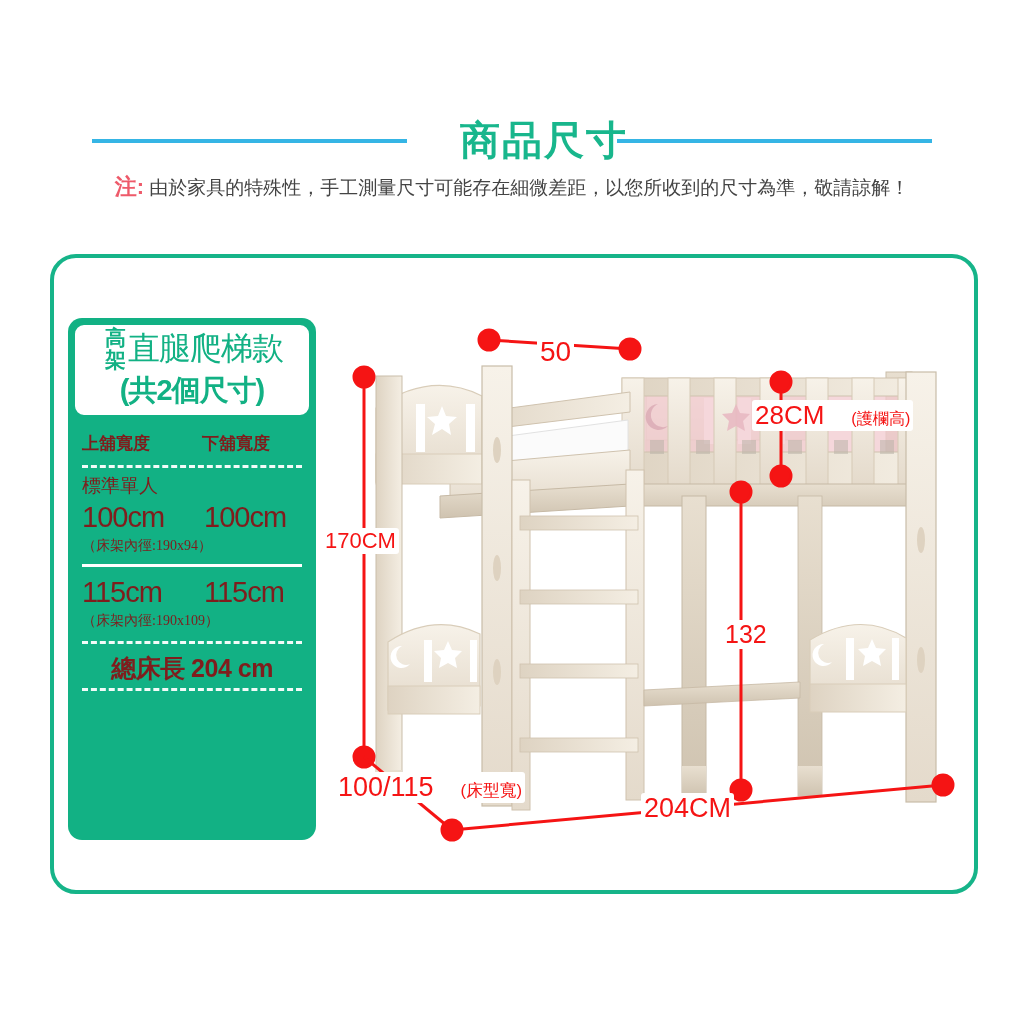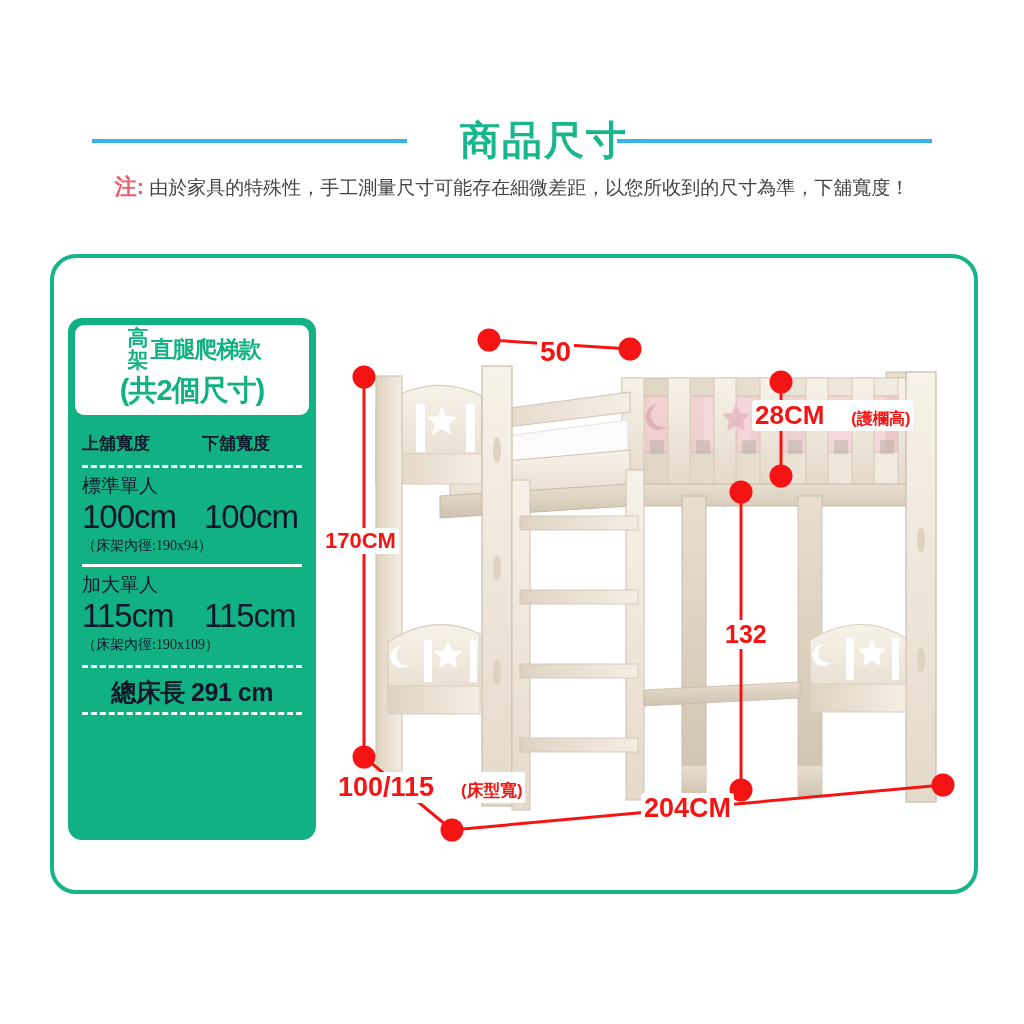--- a/index.html
+++ b/index.html
@@ -38,62 +38,62 @@
           background:#12b184; border-radius:14px; box-sizing:border-box;
           box-shadow:0 0 0 0 transparent; }
   .card-title {
     position:absolute; left:4px; top:4px; width:240px; height:96px;
     background:#ffffff; border:3px solid #12b184; border-radius:12px;
     box-sizing:border-box; color:#12b184;
   }
   .ct-row { display:flex; align-items:center; justify-content:center; height:48px; padding-left:4px;}
   .ct-stack { display:flex; flex-direction:column; line-height:22px;
               font-size:21px; font-weight:bold; margin-right:2px; }
-  .ct-main { font-size:23px; font-weight:bold; letter-spacing:-1px; }
+  .ct-main { font-size:32px; font-weight:normal; letter-spacing:-1px; }
   .ct-sub  { text-align:center; font-size:29px; font-weight:bold; line-height:34px; letter-spacing:-1px;}
 
-  .card-body { position:absolute; left:0; top:104px; width:248px; color:#0f172a; padding:0 14px;
+  .card-body { position:absolute; left:0; top:104px; width:248px; color:#7f1d1d; padding:0 14px;
                box-sizing:border-box; }
   .hdr-cols { display:flex; font-size:17px; font-weight:bold; padding:10px 0 8px 0; }
   .hdr-cols .c1 { width:120px; }
   .hdr-cols .c2 { width:100px; }
   .dash { height:0; border-top:3px dashed #ffffff; opacity:.95; margin:2px 0 6px 0; }
   .solid { height:0; border-top:3px solid #ffffff; margin:8px 0 6px 0; }
   .grp-label { font-size:19px; line-height:24px; }
-  .grp-vals { display:flex; align-items:flex-start; font-size:33px; line-height:38px; letter-spacing:-1px; }
+  .grp-vals { display:flex; align-items:flex-start; font-size:29px; line-height:38px; letter-spacing:-1px; }
   .grp-vals .v1 { width:122px; }
   .grp-paren { font-size:14px; line-height:20px; font-family:"Liberation Serif", serif; }
   .total { text-align:center; font-size:25px; font-weight:bold; line-height:36px; letter-spacing:-.5px;}
 
   
   .photo { position:absolute; left:330px; top:300px; width:640px; height:560px; }
   .photo svg { display:block; }
 
   
   .dims { position:absolute; left:0; top:0; width:1024px; height:1024px; pointer-events:none; }
   .dlabel {
-    position:absolute; color:#f51414; font-weight:bold; white-space:nowrap;
+    position:absolute; color:#f51414; font-weight:normal; white-space:nowrap;
     background:#fff; padding:0 3px; border-radius:3px;
   }
   .dlabel .small { font-size:.62em;padding-left:27px; }
 </style>
 </head>
 <body>
 
 <div id="root">
 
   <div class="header">
     <div class="hdr-rule left"></div>
     <div class="hdr-rule right"></div>
     <div class="hdr-title">商品尺寸</div>
   </div>
 
   <div class="note">
     <span class="mark">注:</span>
-    <span>由於家具的特殊性，手工測量尺寸可能存在細微差距，以您所收到的尺寸為準，下舖寬度！</span>
+    <span>由於家具的特殊性，手工測量尺寸可能存在細微差距，以您所收到的尺寸為準，敬請諒解！</span>
   </div>
 
   <div class="frame"></div>
 
   <div class="card">
 
     <div class="card-title">
       <div class="ct-row">
         <div class="ct-stack">
           <span>高</span>
@@ -117,30 +117,29 @@
         <div class="grp-vals">
           <div class="v1">100cm</div>
           <div>100cm</div>
         </div>
         <div class="grp-paren">（床架內徑:190x94）</div>
       </div>
 
       <div class="solid"></div>
 
       <div>
-        <div class="grp-label">加大單人</div>
         <div class="grp-vals">
           <div class="v1">115cm</div>
           <div>115cm</div>
         </div>
         <div class="grp-paren">（床架內徑:190x109）</div>
       </div>
 
       <div class="dash" style="margin-top:10px;"></div>
-      <div class="total">總床長 291 cm</div>
+      <div class="total">總床長 204 cm</div>
       <div class="dash"></div>
     </div>
   </div>
 
   <div class="photo">
     <svg width="640" height="560" viewBox="0 0 640 560" xmlns="http://www.w3.org/2000/svg">
       <defs>
         <linearGradient id="woodA" x1="0" y1="0" x2="0" y2="1">
           <stop offset="0%" stop-color="#f7f2e9"></stop>
             <stop offset="100%" stop-color="#e4dacb"></stop>

